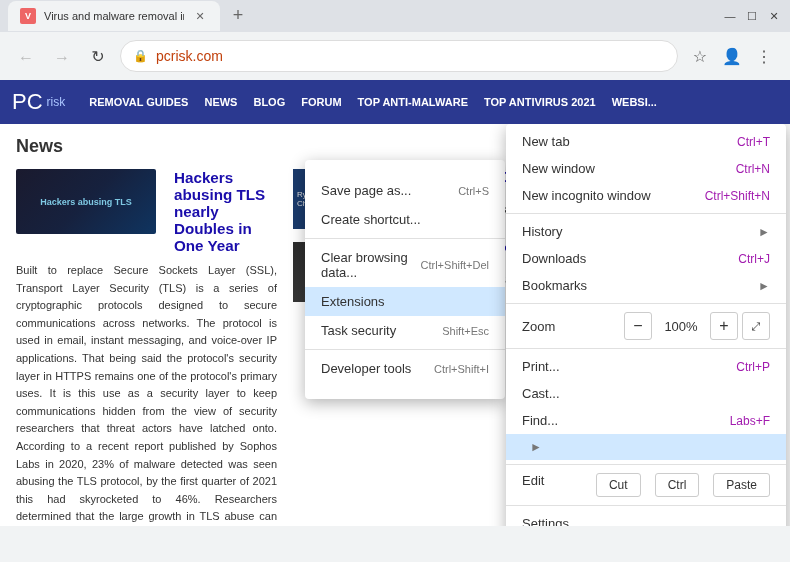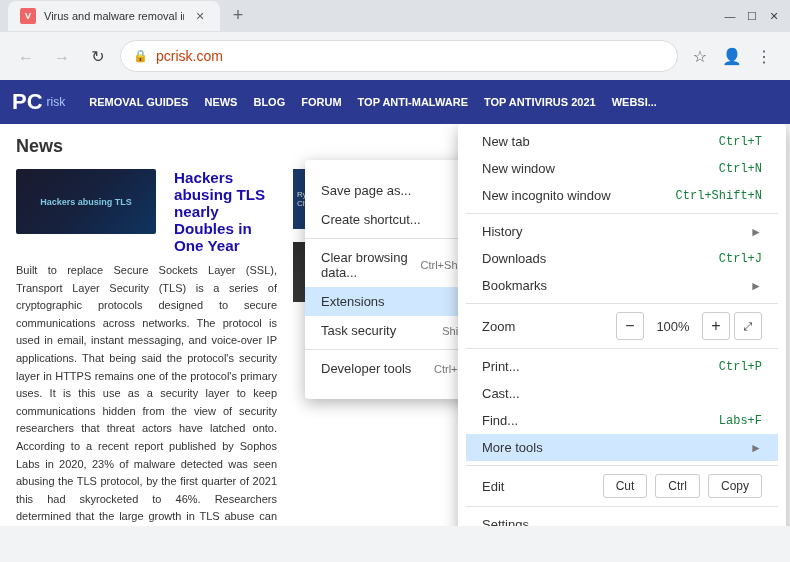--- a/index.html
+++ b/index.html
@@ -147,21 +147,21 @@
       gap: 16px;
     }
     .logo {
       display: flex;
       align-items: center;
       gap: 4px;
       margin-right: 8px;
     }
     .logo-pc {
       font-size: 22px;
-      font-weight: bold;
+      font-weight: normal;
       color: white;
     }
     .logo-risk { font-size: 12px; color: #aac4ff; }
     .nav-link {
       color: white;
       font-size: 11px;
       font-weight: bold;
       cursor: pointer;
       white-space: nowrap;
       text-transform: uppercase;
@@ -259,26 +259,26 @@
       color: #555;
       line-height: 1.5;
       margin-top: 8px;
     }
 
     
     .chrome-menu {
       position: absolute;
       right: 4px;
       top: 0;
-      width: 328px;
+      width: 280px;
       background: white;
       border-radius: 4px;
       box-shadow: 0 4px 16px rgba(0,0,0,0.3);
       z-index: 100;
-      padding: 4px 8px;
+      padding: 4px 0;
       font-size: 13px;
     }
 
     .menu-item {
       display: flex;
       align-items: center;
       padding: 6px 16px;
       cursor: pointer;
       color: #333;
       position: relative;
@@ -290,24 +290,23 @@
 
     .menu-item.highlighted {
       background: #d0e8ff;
     }
 
     .menu-item-label {
       flex: 1;
     }
 
     .menu-shortcut {
-      color: #15803d;
+      color: #a21caf;
       font-size: 12px;
       margin-left: 16px;
-      font-family: Liberation Mono, monospace;
     }
 
     .menu-arrow {
       color: #777;
       font-size: 12px;
       margin-left: 8px;
     }
 
     .menu-separator {
       height: 1px;
@@ -354,23 +353,22 @@
       display: flex;
       align-items: center;
       justify-content: center;
       cursor: pointer;
       font-size: 14px;
       color: #333;
     }
 
     .edit-row {
       display: flex;
-      align-items: center;
       padding: 4px 16px;
-      gap: 8px;
+      gap: 14px;
     }
 
     .edit-label {
       flex: 1;
       color: #333;
     }
 
     .edit-btn {
       padding: 4px 12px;
       border: 1px solid #ccc;
@@ -631,29 +629,28 @@
       <span class="menu-shortcut">Ctrl+P</span>
     </div>
     <div class="menu-item">
       <span class="menu-item-label">Cast...</span>
     </div>
     <div class="menu-item">
       <span class="menu-item-label">Find...</span>
       <span class="menu-shortcut">Labs+F</span>
     </div>
     <div class="menu-item highlighted">
-      <span class="menu-item-label">More tools</span>
       <span class="menu-arrow">►</span>
     </div>
     <div class="menu-separator"></div>
     <div class="edit-row">
       <span class="edit-label">Edit</span>
       <div class="edit-btn">Cut</div>
       <div class="edit-btn">Ctrl</div>
-      <div class="edit-btn">Copy</div>
+      <div class="edit-btn">Paste</div>
     </div>
     <div class="menu-separator"></div>
     <div class="menu-item">
       <span class="menu-item-label">Settings</span>
     </div>
 
   </div>
 
 </div>
 

